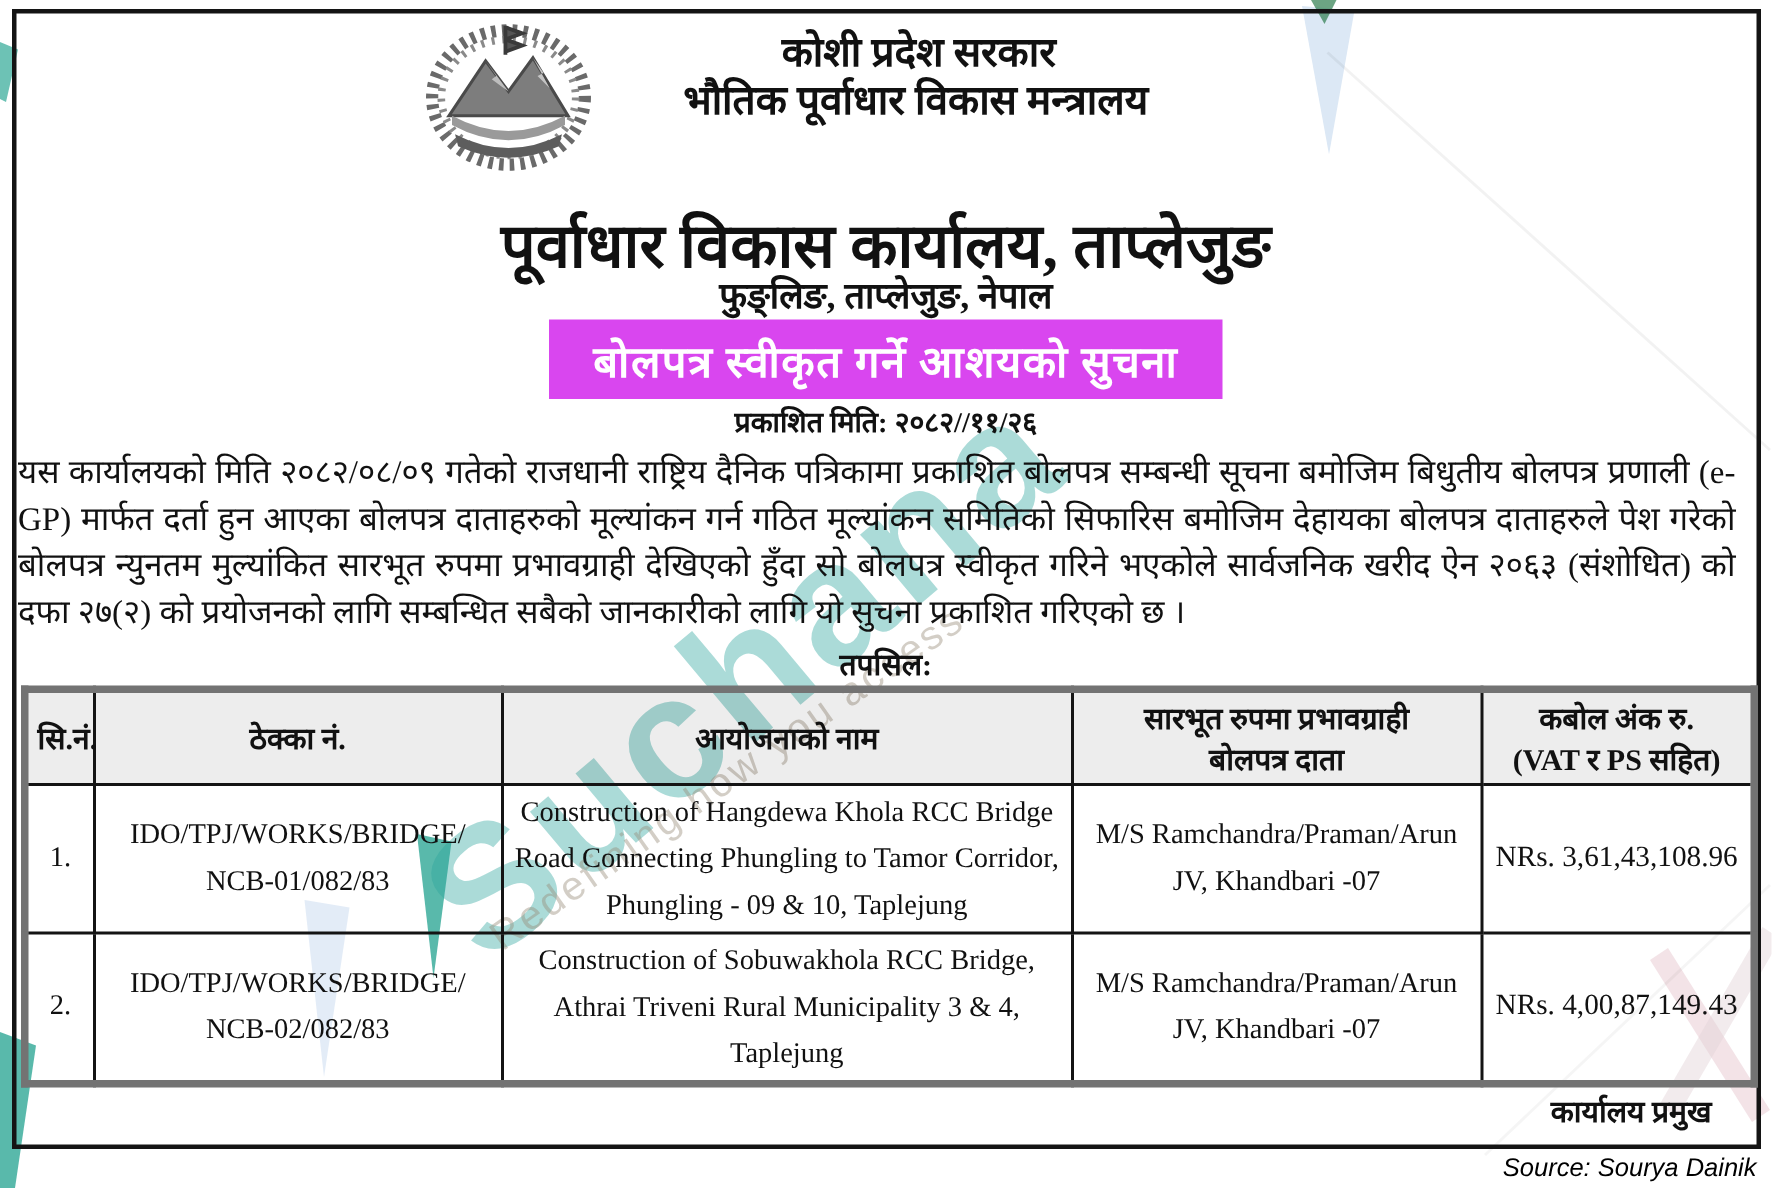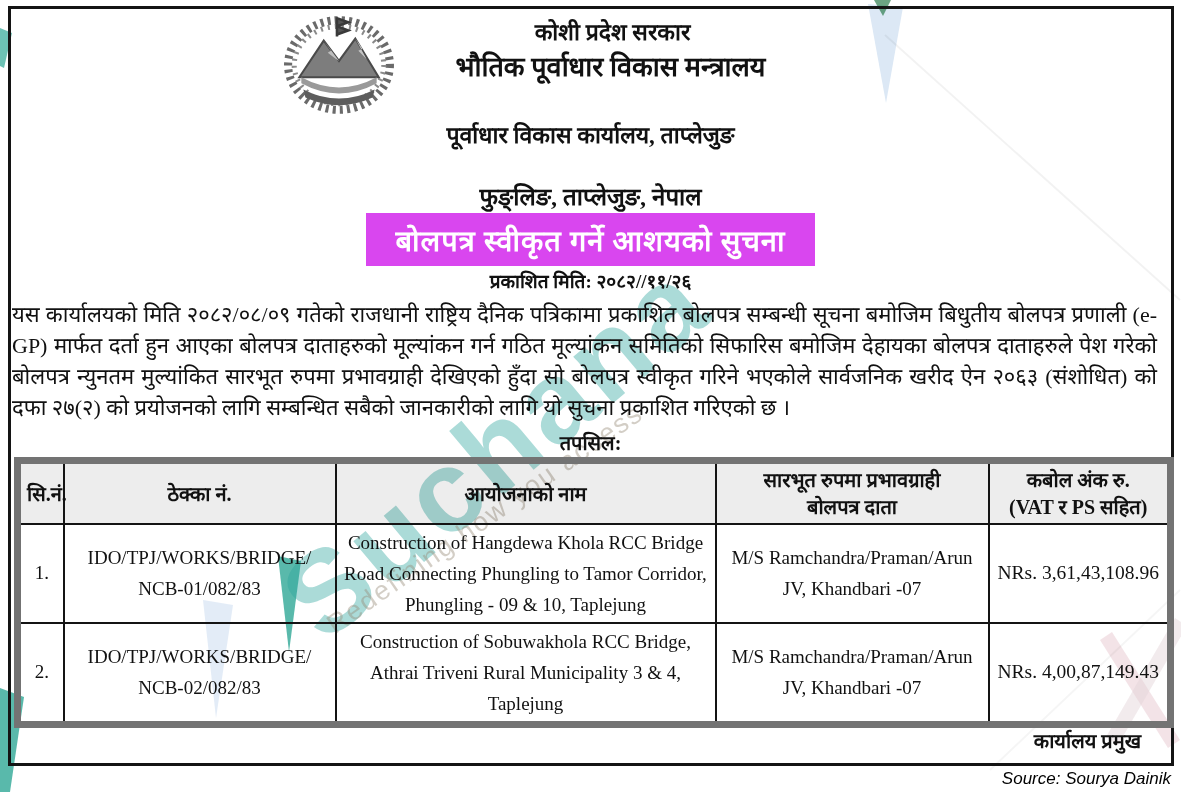--- a/index.html
+++ b/index.html
@@ -24,40 +24,40 @@
   .wm-tagline{
     position:absolute;left:330px;top:612px;transform:rotate(-35deg);
     transform-origin:left center;white-space:nowrap;
     font-family:"Liberation Sans", sans-serif;font-size:27px;
     color:rgba(150,138,118,0.42);letter-spacing:2px;
   }
   
   .content{position:absolute;inset:0;z-index:2;}
   .centerline{position:absolute;left:0;right:0;text-align:center;font-weight:bold;}
   .emblem{position:absolute;left:283px;top:14px;width:112px;height:102px;}
-  .province{top:15px;font-size:23px;padding-left:44px;}
+  .province{top:15px;font-size:27px;padding-left:44px;}
   .ministry{top:47px;font-size:27px;margin-left:40px;}
   .directorate{top:93px;font-size:27px;}
-  .office{top:118px;font-size:23px;}
+  .office{top:134px;font-size:41px;}
   .address{top:179px;font-size:24px;}
   .banner-wrap{position:absolute;left:0;right:0;top:213px;text-align:center;}
   .banner{
     display:inline-block;background:#d946ef;color:#fff;font-weight:bold;
     font-size:29px;padding:7px 30px;letter-spacing:1px;
   }
   .pubdate{top:268px;font-size:19px;}
   .bodytext{
     position:absolute;left:12px;right:24px;top:299px;
     font-size:22px;line-height:31px;text-align:justify;
   }
   .tapasil{top:429px;font-size:20px;}
   table.notice{
     position:absolute;left:14px;top:457px;width:1153px;
     border-collapse:collapse;table-layout:fixed;
-    border:7px solid #737373;
+    border:5px solid #737373;
   }
   table.notice th, table.notice td{
     border:2px solid #141414;text-align:center;vertical-align:middle;
     padding:2px 6px;box-sizing:border-box;background:transparent;
   }
   table.notice th{
     font-size:20px;font-weight:bold;height:63px;background:rgba(0,0,0,0.07);
   }
   tr.r1 td{height:93px;}
   tr.r2 td{height:98px;}

